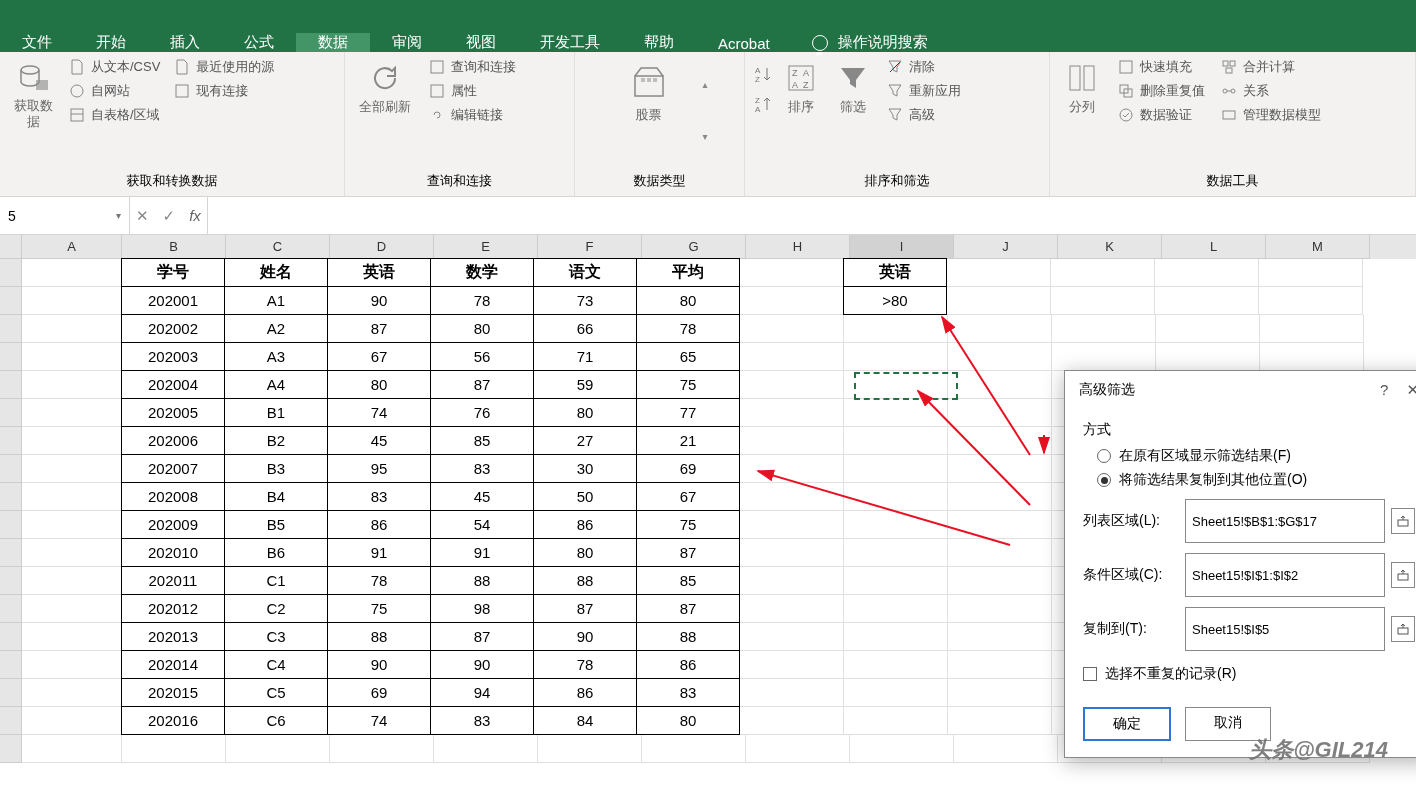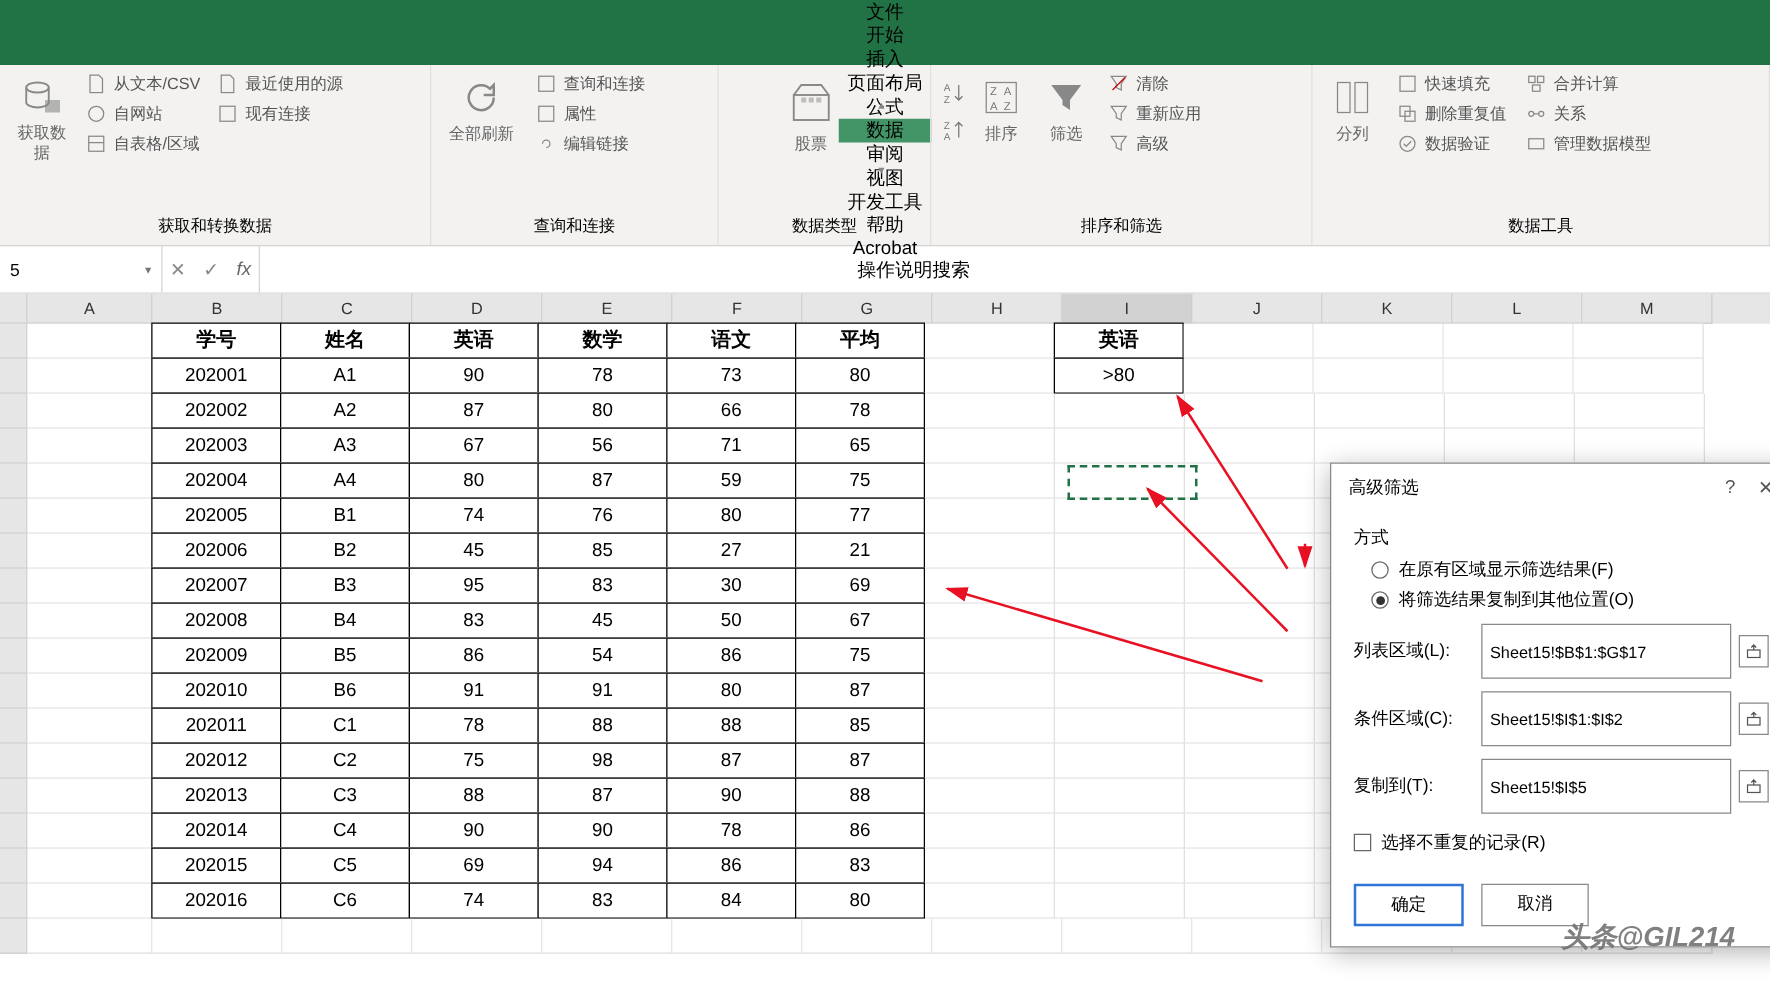--- a/index.html
+++ b/index.html
@@ -1,19 +1,19 @@
 <!DOCTYPE html>
 <html><head>
 <meta charset="utf-8">
 <style>
 * { box-sizing: border-box; margin: 0; padding: 0; }
 body { font-family: "Microsoft YaHei", "Segoe UI", sans-serif; font-size: 13px; background: #fff; overflow: hidden; width: 1416px; height: 793px; position: relative; }
 
 
-.ribbon-tabs { display: flex; background: #217346; height: 52px; align-items: center; color: #000000; flex-direction: column; }
+.ribbon-tabs { display: flex; background: #217346; height: 52px; align-items: flex-end; color: #ffffff; }
 .ribbon-tab { padding: 0 22px; display: flex; align-items: center; font-size: 15px; cursor: pointer; }
 .ribbon-tab.active { background: #439467; }
 .search-hint { display: flex; align-items: center; margin-left: 20px; font-size: 15px; gap: 10px; }
 .bulb { width: 16px; height: 16px; border: 1.5px solid #fff; border-radius: 50%; position: relative; }
 .bulb::after { content: ""; position: absolute; width: 6px; height: 3px; background: #fff; bottom: -5px; left: 3px; }
 
 
 .ribbon-body { display: flex; background: #f3f2f1; border-bottom: 1px solid #d4d4d4; height: 145px; }
 .ribbon-group { border-right: 1px solid #e1dfdd; display: flex; flex-direction: column; }
 .group-controls { flex: 1; display: flex; align-items: flex-start; padding: 6px 8px; gap: 4px; }
@@ -79,21 +79,20 @@
 
 .watermark { position: absolute; right: 28px; bottom: 28px; font-size: 22px; color: #737373; font-style: italic; font-weight: bold; opacity: .9; pointer-events: none; }
 </style>
 </head>
 <body>
 
 <div class="ribbon-tabs">
   <div class="ribbon-tab">文件</div>
   <div class="ribbon-tab">开始</div>
   <div class="ribbon-tab">插入</div>
-  <div class="ribbon-tab">页面布局</div>
   <div class="ribbon-tab">公式</div>
   <div class="ribbon-tab active">数据</div>
   <div class="ribbon-tab">审阅</div>
   <div class="ribbon-tab">视图</div>
   <div class="ribbon-tab">开发工具</div>
   <div class="ribbon-tab">帮助</div>
   <div class="ribbon-tab">Acrobat</div>
   <div class="search-hint">
     <span class="bulb"></span>
     <span>操作说明搜索</span>

